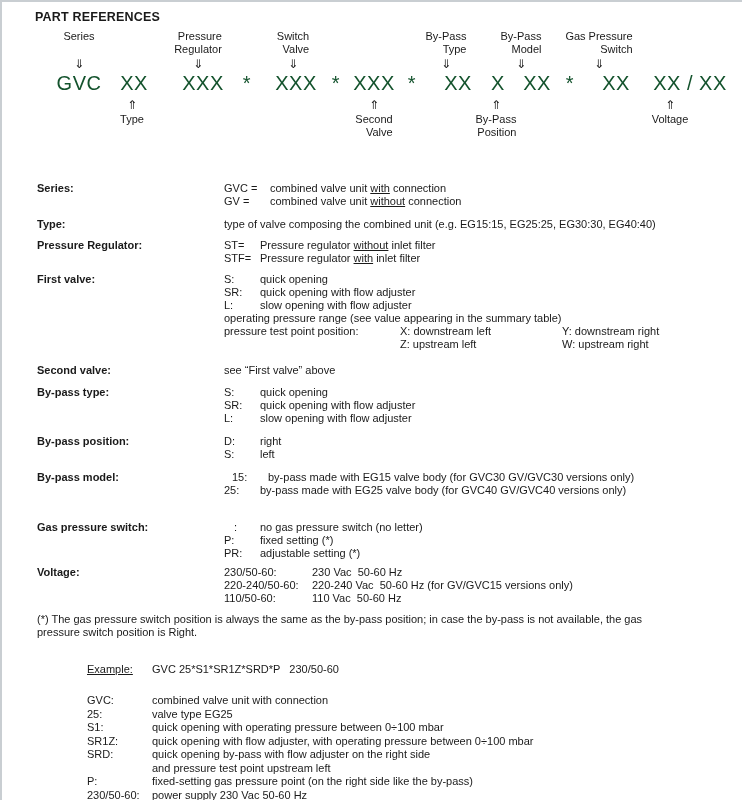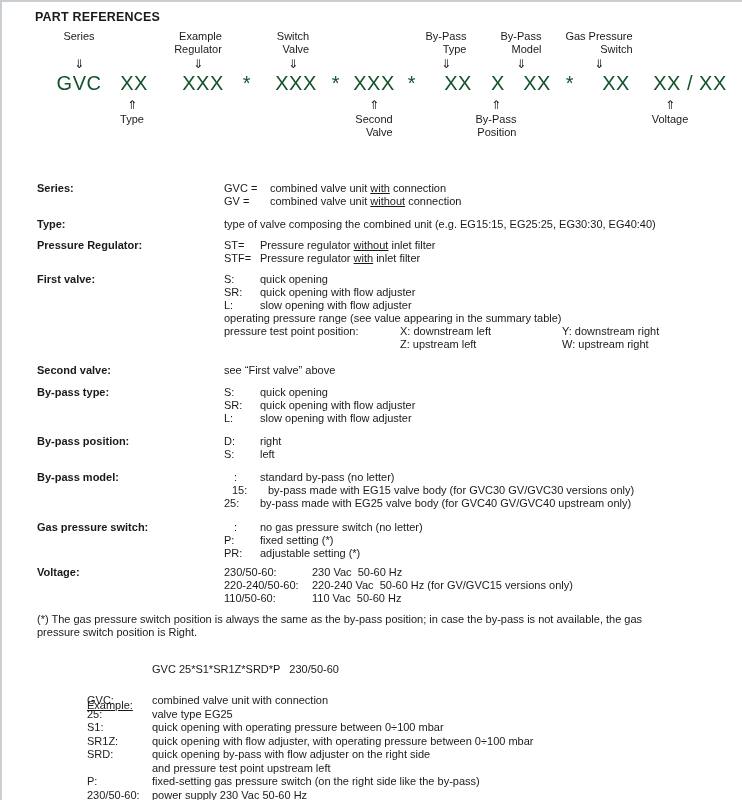--- a/index.html
+++ b/index.html
@@ -16,21 +16,21 @@
   .dg-arrow{position:absolute;transform:translateX(-50%);font-family:"DejaVu Sans",sans-serif;font-size:12px;line-height:13px;color:#222;}
   .dg-code{position:absolute;transform:translateX(-50%);top:43px;font-size:20px;line-height:24px;white-space:pre;letter-spacing:.5px;color:#14532d;}
   
   #definitions{position:absolute;left:35px;top:180px;width:703px;font-size:11px;line-height:13px;}
   .def-row{position:absolute;left:0;display:grid;grid-template-columns:187px auto;width:703px;}
   .def-label{font-weight:bold;}
   .def-line{white-space:pre;}
   .dl-code{display:inline-block;vertical-align:top;box-sizing:border-box;}
   .dl-code.bare{padding-left:10px;}
   .dl-desc{white-space:pre;}
-  .u{text-decoration:underline;margin-top:36px;}
+  .u{text-decoration:underline;}
   .tp-lead{display:inline-block;width:176px;}
   .tp-c1{display:inline-block;width:162px;}
   
   #footnote{position:absolute;left:35px;top:611px;width:702px;font-size:11px;line-height:13px;}
   
   #example{position:absolute;left:85px;top:661px;width:640px;font-size:11px;}
   .ex-head{display:grid;grid-template-columns:65px auto;line-height:13px;}
   .ex-head .ex-code{white-space:pre;}
   #example-items{position:absolute;left:0;top:31px;width:640px;}
   .ex-line{display:grid;grid-template-columns:65px auto;line-height:13.5px;white-space:pre;}
@@ -40,21 +40,21 @@
 
 <div class="page" style="border-top-color: rgb(201, 206, 210); border-left-color: rgb(201, 206, 210); color: rgb(26, 26, 26);">
   <div class="doc-title">PART REFERENCES</div>
 
   <div id="diagram">
       <div class="dg-label" style="left: 77px; top: 2px;">
         <div>Series</div>
       </div>
       <div class="dg-arrow" style="left: 77px; top: 30px;">⇓</div>
       <div class="dg-label" style="left: 196px; top: 2px;">
-        <div>Example</div>
+        <div>Pressure</div>
         <div>Regulator</div>
       </div>
       <div class="dg-arrow" style="left: 196px; top: 30px;">⇓</div>
       <div class="dg-label" style="left: 291px; top: 2px;">
         <div>Switch</div>
         <div>Valve</div>
       </div>
       <div class="dg-arrow" style="left: 291px; top: 30px;">⇓</div>
       <div class="dg-label" style="left: 444px; top: 2px;">
         <div>By-Pass</div>
@@ -154,23 +154,22 @@
       <div class="def-row" style="top: 253px;">
         <div class="def-label">By-pass position:</div>
         <div class="def-body">
           <div class="def-line"><span class="dl-code" style="width: 36px;">D:</span><span class="dl-desc"><span>right</span></span></div>
           <div class="def-line"><span class="dl-code" style="width: 36px;">S:</span><span class="dl-desc"><span>left</span></span></div>
         </div>
       </div>
       <div class="def-row" style="top: 289px;">
         <div class="def-label">By-pass model:</div>
         <div class="def-body">
-          <div class="def-line"><span class="dl-code bare" style="width: 36px;">:</span><span class="dl-desc"><span>standard by-pass (no letter)</span></span></div>
           <div class="def-line"><span class="dl-code" style="width: 36px; margin-left: 8px;">15:</span><span class="dl-desc"><span>by-pass made with EG15 valve body (for GVC30 GV/GVC30 versions only)</span></span></div>
-          <div class="def-line"><span class="dl-code" style="width: 36px;">25:</span><span class="dl-desc"><span>by-pass made with EG25 valve body (for GVC40 GV/GVC40 upstream only)</span></span></div>
+          <div class="def-line"><span class="dl-code" style="width: 36px;">25:</span><span class="dl-desc"><span>by-pass made with EG25 valve body (for GVC40 GV/GVC40 versions only)</span></span></div>
         </div>
       </div>
       <div class="def-row" style="top: 339px;">
         <div class="def-label">Gas pressure switch:</div>
         <div class="def-body">
           <div class="def-line"><span class="dl-code bare" style="width: 36px;">:</span><span class="dl-desc"><span>no gas pressure switch (no letter)</span></span></div>
           <div class="def-line"><span class="dl-code" style="width: 36px;">P:</span><span class="dl-desc"><span>fixed setting (*)</span></span></div>
           <div class="def-line"><span class="dl-code" style="width: 36px;">PR:</span><span class="dl-desc"><span>adjustable setting (*)</span></span></div>
         </div>
       </div>
@@ -194,17 +193,17 @@
       <span class="u">Example:</span>
         <span class="ex-code">GVC 25*S1*SR1Z*SRD*P   230/50-60</span>
     </div>
     <div id="example-items">
         <div class="ex-line"><span class="ex-item-code">GVC:</span><span class="ex-item-text">combined valve unit with connection</span></div>
         <div class="ex-line"><span class="ex-item-code">25:</span><span class="ex-item-text">valve type EG25</span></div>
         <div class="ex-line"><span class="ex-item-code">S1:</span><span class="ex-item-text">quick opening with operating pressure between 0÷100 mbar</span></div>
         <div class="ex-line"><span class="ex-item-code">SR1Z:</span><span class="ex-item-text">quick opening with flow adjuster, with operating pressure between 0÷100 mbar</span></div>
         <div class="ex-line"><span class="ex-item-code">SRD:</span><span class="ex-item-text">quick opening by-pass with flow adjuster on the right side</span></div>
         <div class="ex-line"><span class="ex-item-code"></span><span class="ex-item-text">and pressure test point upstream left</span></div>
-        <div class="ex-line"><span class="ex-item-code">P:</span><span class="ex-item-text">fixed-setting gas pressure switch (on the right side like the by-pass)</span></div>
+        <div class="ex-line"><span class="ex-item-code">P:</span><span class="ex-item-text">fixed-setting gas pressure point (on the right side like the by-pass)</span></div>
         <div class="ex-line"><span class="ex-item-code">230/50-60:</span><span class="ex-item-text">power supply 230 Vac 50-60 Hz</span></div>
       </div>
   </div>
 </div>
 
 </body></html>

